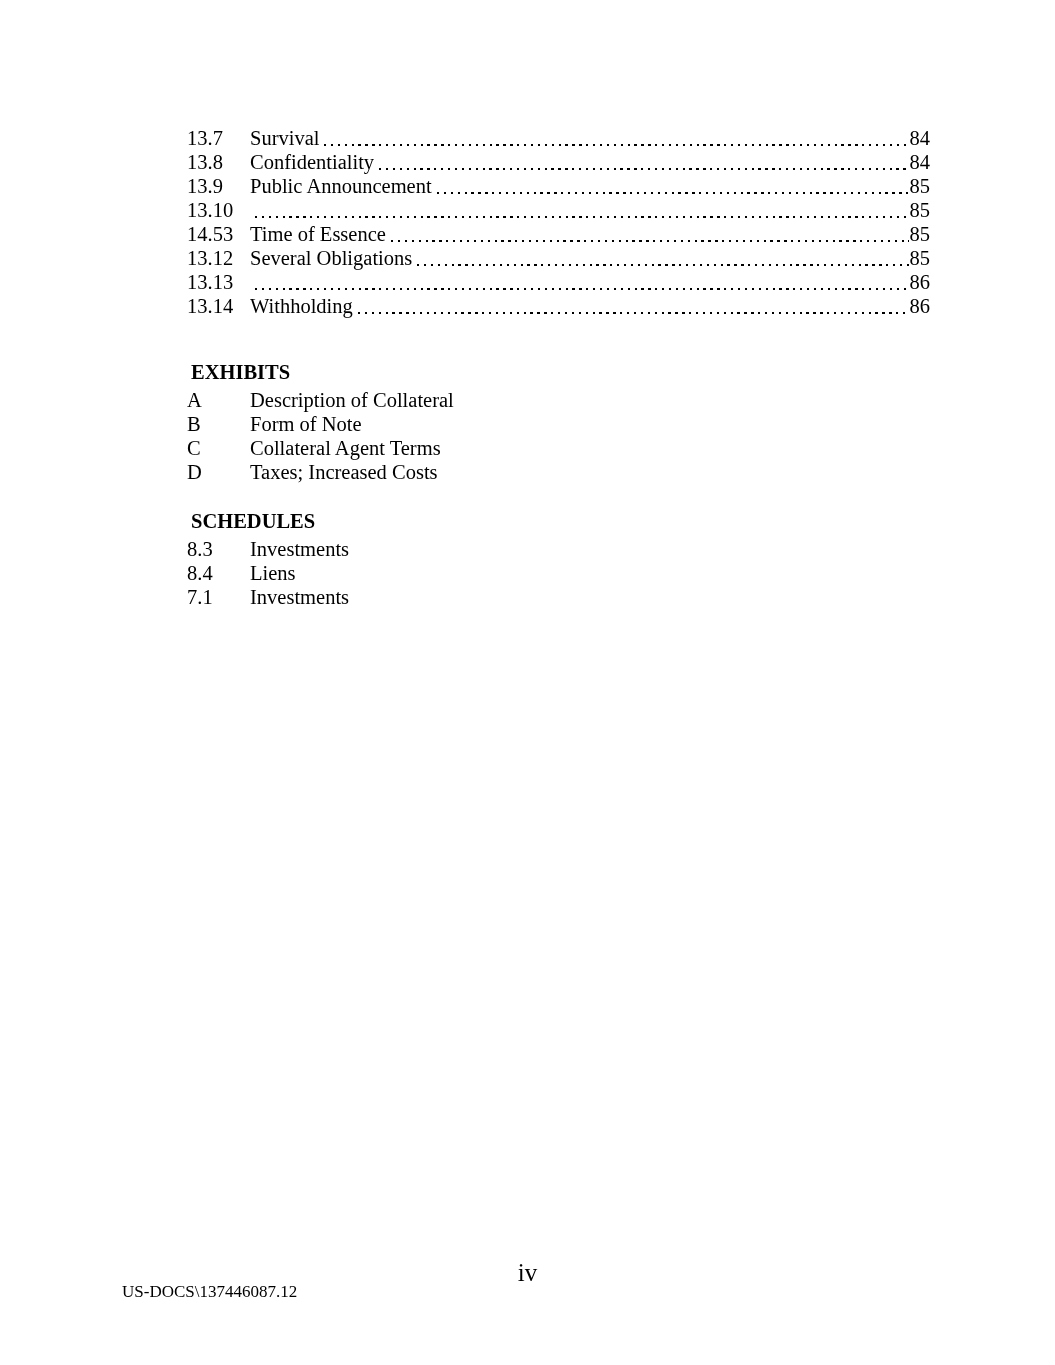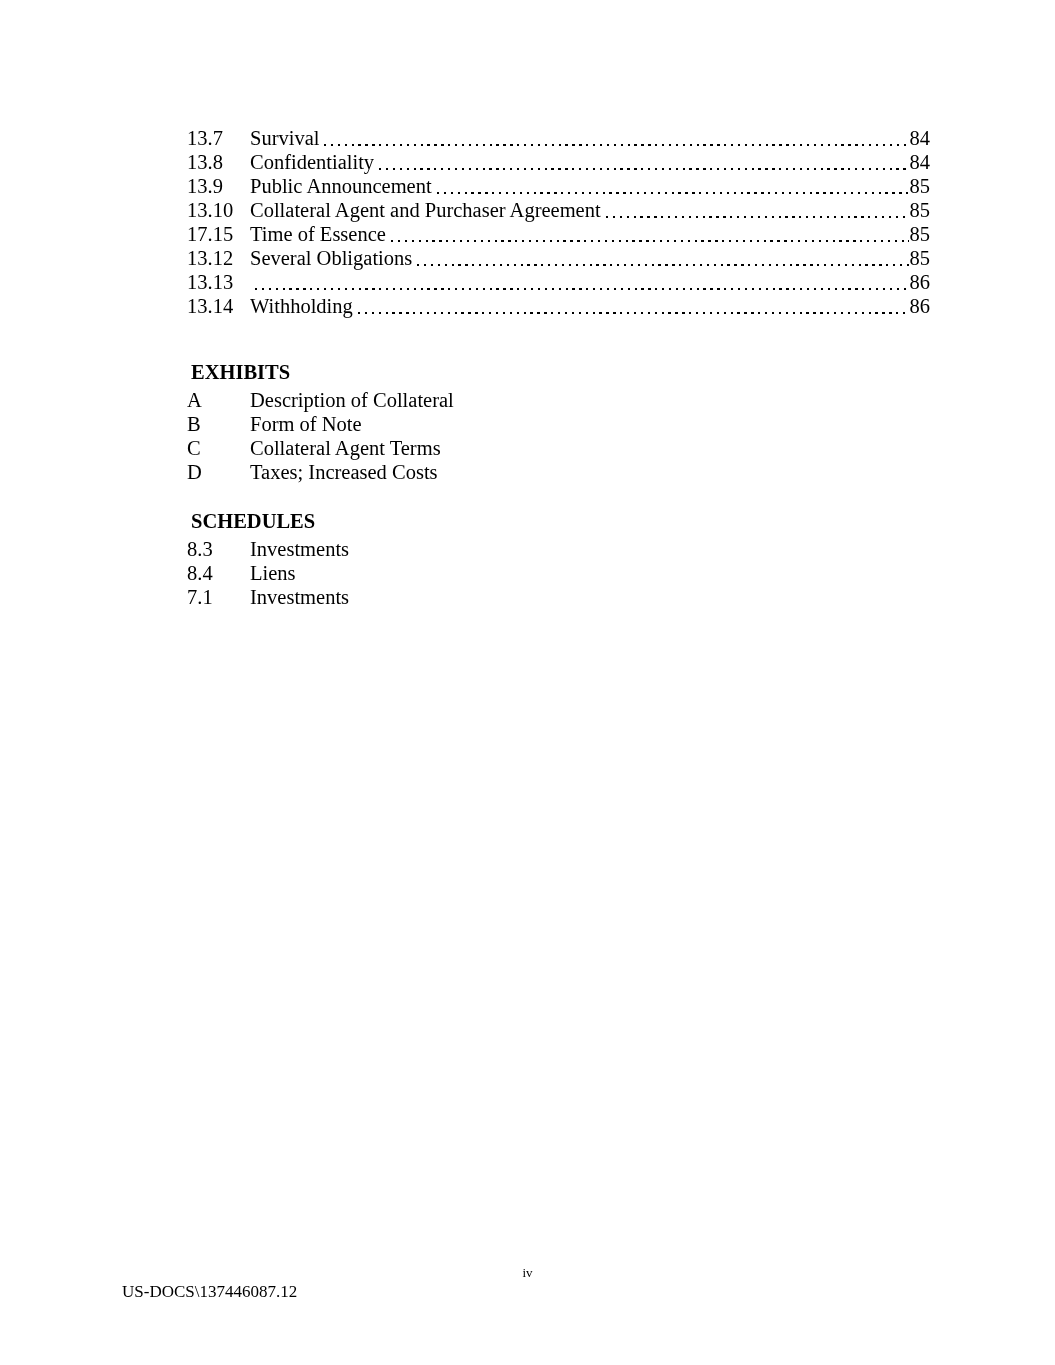--- a/index.html
+++ b/index.html
@@ -57,21 +57,21 @@
   }
   .heading.schedules {
     margin-top: 25px;
   }
   .footer-page-number {
     position: absolute;
     top: 1261px;
     left: 0;
     width: 100%;
     text-align: center;
-    font-size: 13px;
+    font-size: 25px;
     line-height: 24px;
   }
   .footer-doc-id {
     position: absolute;
     top: 1283px;
     left: 122px;
     font-size: 17px;
     line-height: 17px;
   }
 </style>
@@ -95,26 +95,25 @@
         <span class="pg">84</span>
       </div>
       <div class="row">
         <span class="num">13.9</span>
         <span class="title">Public Announcement</span>
         <span class="leader"></span>
         <span class="pg">85</span>
       </div>
       <div class="row">
         <span class="num">13.10</span>
-        <span class="title">Collateral Agent and Purchaser Agreement</span>
         <span class="leader"></span>
         <span class="pg">85</span>
       </div>
       <div class="row">
-        <span class="num">17.15</span>
+        <span class="num">14.53</span>
         <span class="title">Time of Essence</span>
         <span class="leader"></span>
         <span class="pg">85</span>
       </div>
       <div class="row">
         <span class="num">13.12</span>
         <span class="title">Several Obligations</span>
         <span class="leader"></span>
         <span class="pg">85</span>
       </div>

